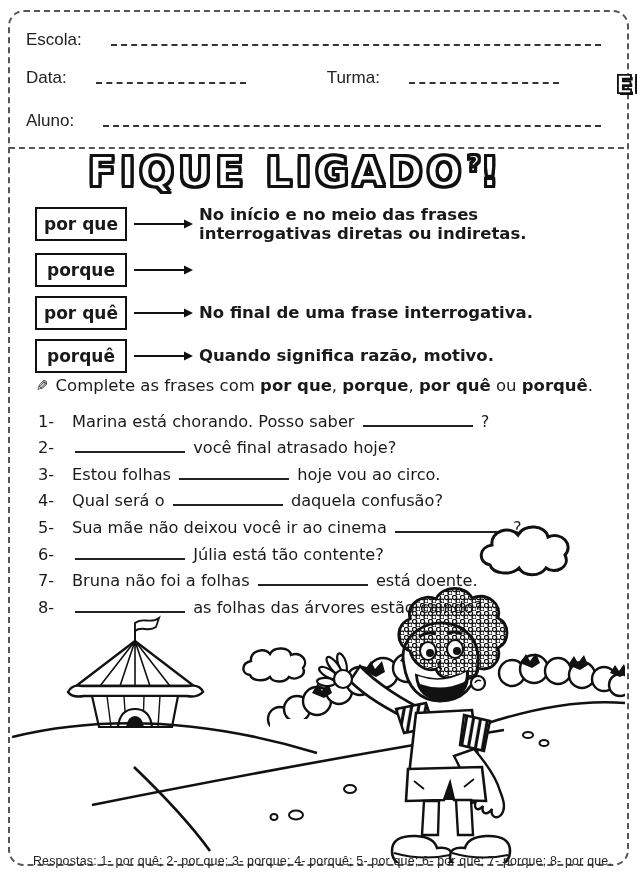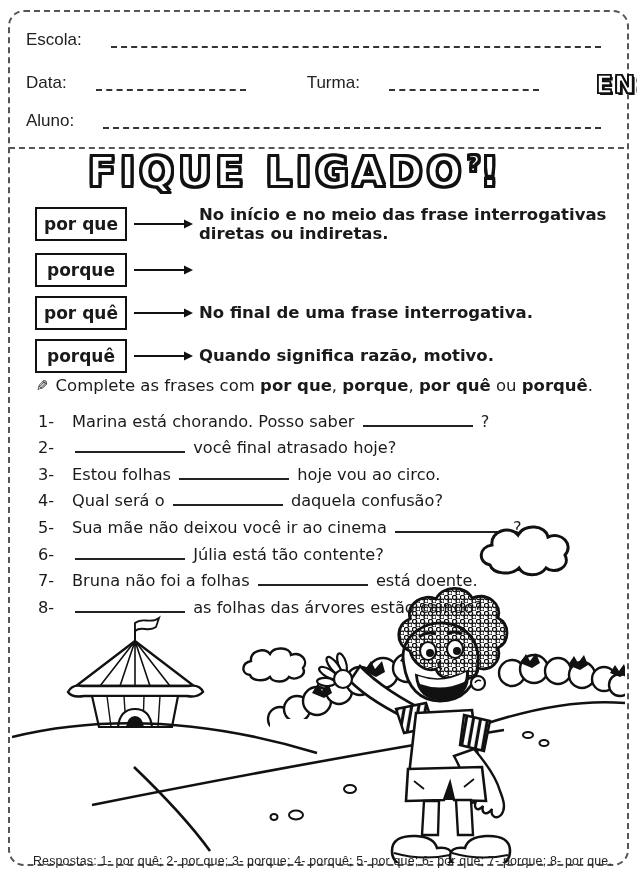--- a/index.html
+++ b/index.html
@@ -6,27 +6,27 @@
   body{
     width:637px;height:876px;position:relative;background:#fff;
     font-family:"Liberation Sans",sans-serif;color:#1a1a1a;overflow:hidden;
   }
   .sheet{
     position:absolute;left:8px;top:10px;width:617px;height:852px;
     border:2px dashed #555;border-radius:16px;
   }
   
   .header{position:absolute;left:10px;top:14px;width:613px;}
-  .field-row{display:flex;align-items:flex-end;padding:0 16px;margin-top:18px;gap:27px;}
+  .field-row{display:flex;padding:0 16px;margin-top:18px;gap:27px;}
   .field-row.first{margin-top:16px;}
   .field-label{font-size:17px;font-weight:400;color:#222;white-space:nowrap;}
   .dotline{flex:1;border-bottom:2px dashed #333;height:14px;margin:0 6px 2px 2px;}
   .dotline.short{flex:0 0 150px;}
   .dotline.mid{flex:0 0 150px;}
-  .turma{margin-left:28px;}
+  .turma{margin-left:48px;}
   .logo{
     margin-left:24px;font-family:"DejaVu Sans",sans-serif;font-weight:900;
     font-size:25px;letter-spacing:1px;color:#fff;line-height:1;
     -webkit-text-stroke:1.6px #111;
     text-shadow:2px 2px 0 #111,-1px -1px 0 #111,1px -1px 0 #111,-1px 1px 0 #111,1px 1px 0 #111;
     white-space:nowrap;transform:translateY(4px);
   }
   .divider{position:absolute;left:9px;top:147px;width:615px;border-top:2px dashed #555;}
   
   .title{
@@ -98,21 +98,21 @@
 
 <div class="title"><span>FIQUE LIGADO</span><span class="punct-q">?</span><span class="punct-e">!</span></div>
 
 <div class="rules">
   <div class="rule-row">
     <span class="rule-term">por que</span>
     <svg class="rule-arrow" width="62" height="12" viewBox="0 0 62 12">
       <line x1="2" y1="6" x2="52" y2="6" stroke="#111" stroke-width="2"></line>
       <polygon points="52,1.5 61,6 52,10.5" fill="#111"></polygon>
     </svg>
-    <span class="rule-def">No início e no meio das frase interrogativas diretas ou indiretas.</span>
+    <span class="rule-def">No início e no meio das frases interrogativas diretas ou indiretas.</span>
   </div>
 
   <div class="rule-row">
     <span class="rule-term">porque</span>
     <svg class="rule-arrow" width="62" height="12" viewBox="0 0 62 12">
       <line x1="2" y1="6" x2="52" y2="6" stroke="#111" stroke-width="2"></line>
       <polygon points="52,1.5 61,6 52,10.5" fill="#111"></polygon>
     </svg>
   </div>
 

